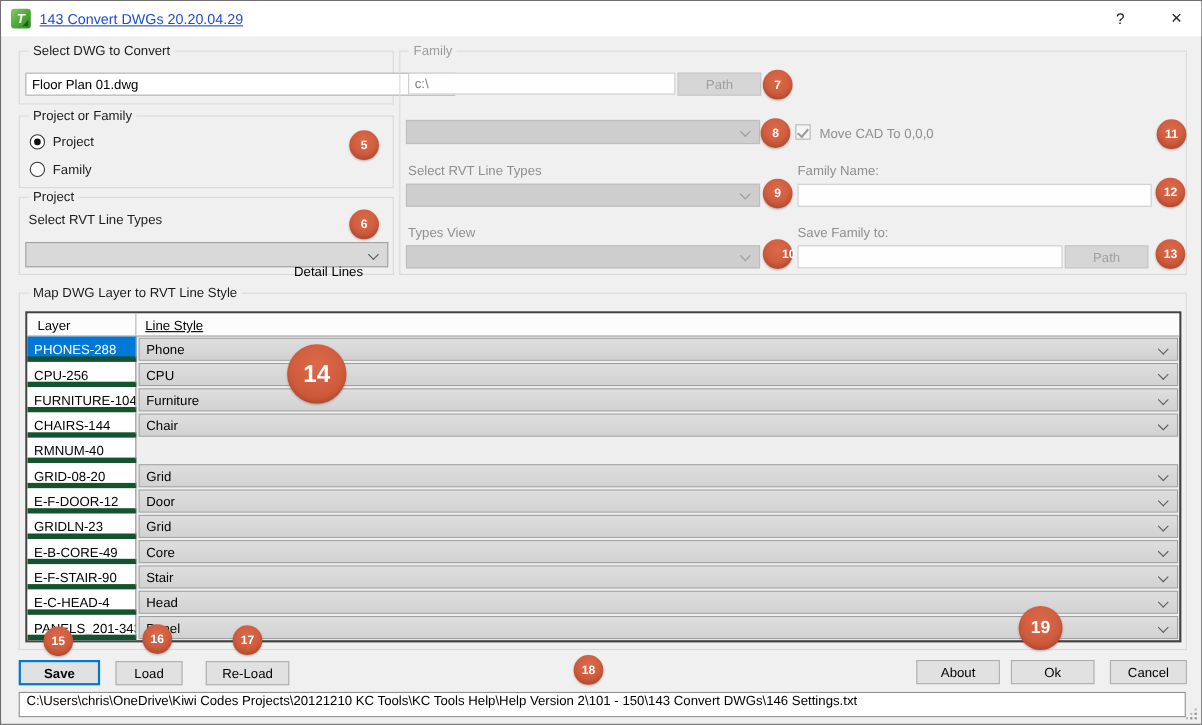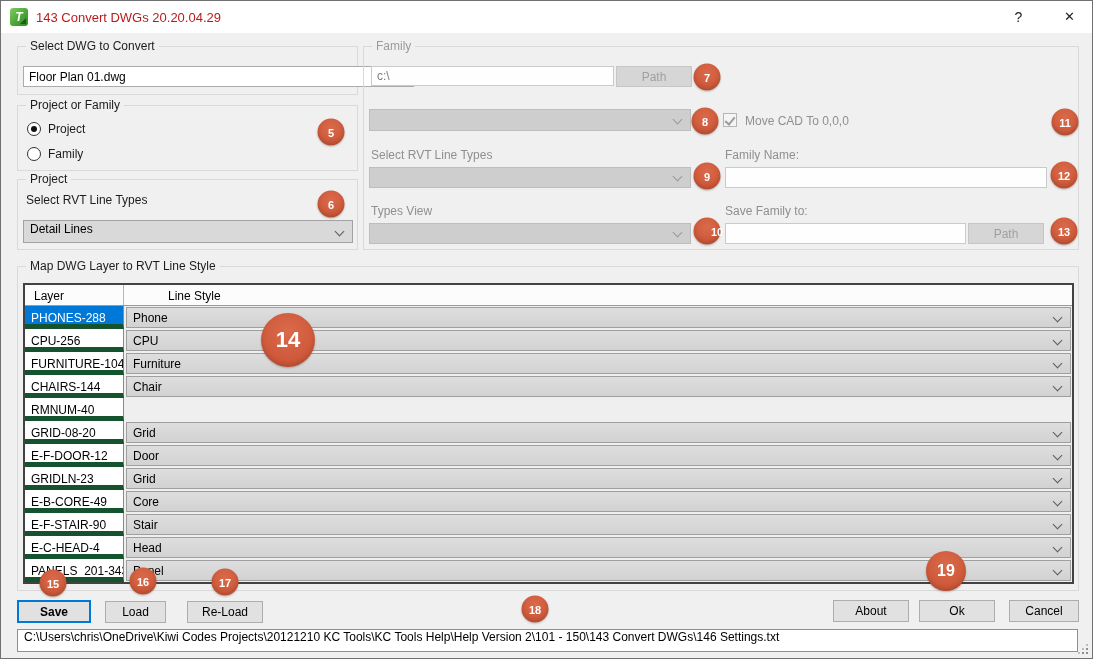--- a/index.html
+++ b/index.html
@@ -22,21 +22,21 @@
     width:18px; height:18px; margin-left:9px; border-radius:3px;
     background:linear-gradient(135deg,#82cc62 0%,#4aa636 55%,#2f8c22 100%);
     position:relative; color:#fff; font-weight:bold; font-size:12px;
     display:flex; align-items:center; justify-content:center; font-style:italic;
   }
   .appicon::after {
     content:""; position:absolute; right:2px; bottom:2px;
     width:6px; height:6px; background:#1d5c14;
     clip-path:polygon(0 100%, 100% 0, 100% 100%);
   }
-  #title-text { margin-left:8px; font-size:13px; color:#b91c1c; }
+  #title-text { margin-left:8px; font-size:13px; color:#1d4ed8;text-decoration:underline; }
   .cap-btn {
     position:absolute; top:0; width:45px; height:31px;
     display:flex; align-items:center; justify-content:center;
     color:#222; font-size:14px; cursor:default;
   }
   #help-btn { left:995px; }
   #close-btn { left:1046px; font-size:13px; }
   
   .groupbox { position:absolute; border:1px solid #d9d9d9; }
   .groupbox > .glabel {
@@ -48,21 +48,21 @@
   .disabled .flabel, .dimtext { color:#8f8f8f; }
   
   .textbox {
     position:absolute; background:#fff; border:1px solid #ababab;
     font-family:"Liberation Sans", sans-serif; font-size:12px;
     padding:2px 5px; color:#000;
   }
   .textbox.dim { border-color:#cacaca; color:#7d7d7d; background:#fefefe; }
   .combo {
     position:absolute; background:#d9d9d9; border:1px solid #a2a2a2;
-    padding:1px 22px 0 6px; color:#000;
+    padding:19px 22px 0 6px; color:#000;text-align:right;
   }
   .combo.dim { background:#cecece; border-color:#bdbdbd; color:#8f8f8f; }
   .chev {
     position:absolute; right:9px; top:6px; width:7px; height:7px;
     border-right:1.6px solid #5c5c5c; border-bottom:1.6px solid #5c5c5c;
     transform:rotate(45deg);
   }
   .dim .chev, .combo.dim .chev { border-color:#9a9a9a; }
   .btn {
     position:absolute; background:#e1e1e1; border:1px solid #adadad;
@@ -86,24 +86,24 @@
   .cb::after {
     content:""; position:absolute; left:3px; top:1px; width:4px; height:8px;
     border-right:2px solid #9d9d9d; border-bottom:2px solid #9d9d9d;
     transform:rotate(40deg);
   }
   
   #maptable {
     position:absolute; left:5px; top:16px; width:1051px;
     border:2px solid #424242; background:#efefef;
   }
-  #thead { display:flex; height:21px; background:#fcfcfc; border-bottom:1px solid #9a9a9a;gap:36px; }
+  #thead { display:flex; height:21px; background:#fcfcfc; border-bottom:1px solid #9a9a9a; }
   .th { padding-top:4px; color:#000; }
   .th-layer { width:99px; padding-left:9px; border-right:1px solid #b5b5b5; }
-  .th-style { flex:1; padding-left:8px; }
+  .th-style { flex:1; padding-left:8px;text-decoration:underline; }
   .trow { display:flex; height:23px; }
   .cell-layer {
     width:99px; flex:none; background:#fff; color:#000;
     border-right:1px solid #8a8a8a; border-bottom:5px solid #14532d;
     padding:5px 0 0 6px; overflow:hidden; white-space:nowrap;
   }
   .cell-layer.selected { background:#0078d7; color:#fff; }
   .cell-style {
     flex:1; position:relative; margin:1px 1px 1px 2px;
     background:linear-gradient(#dedede,#d2d2d2);

